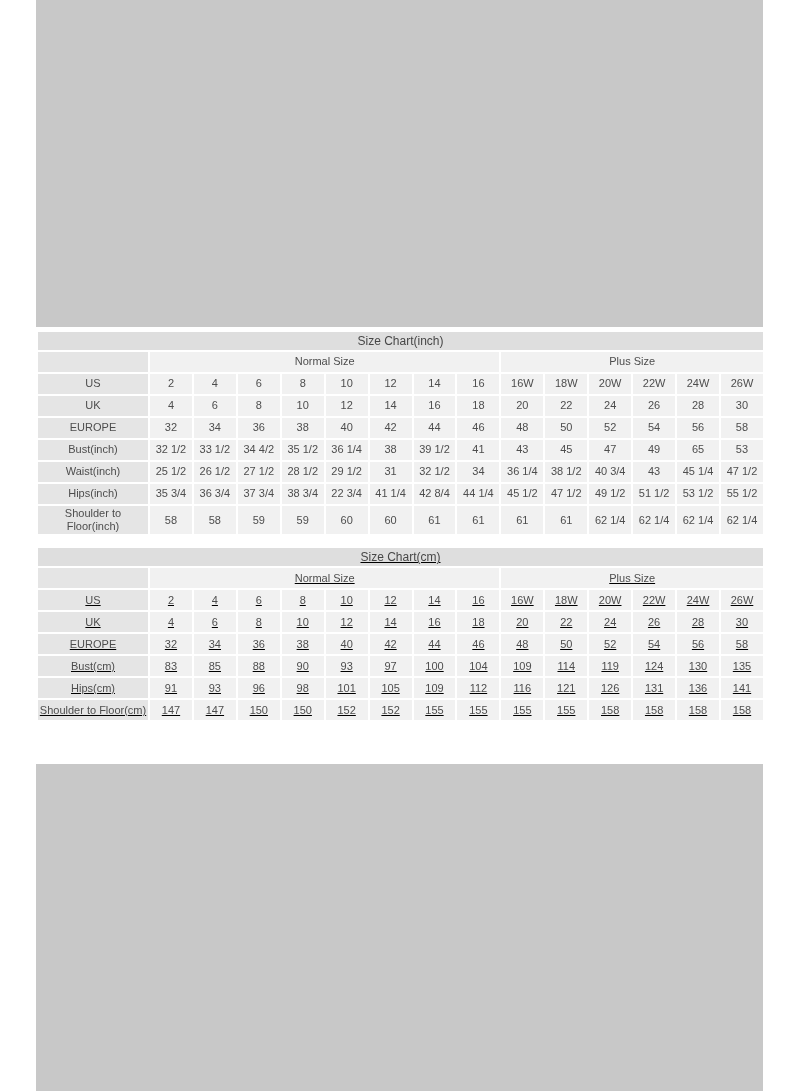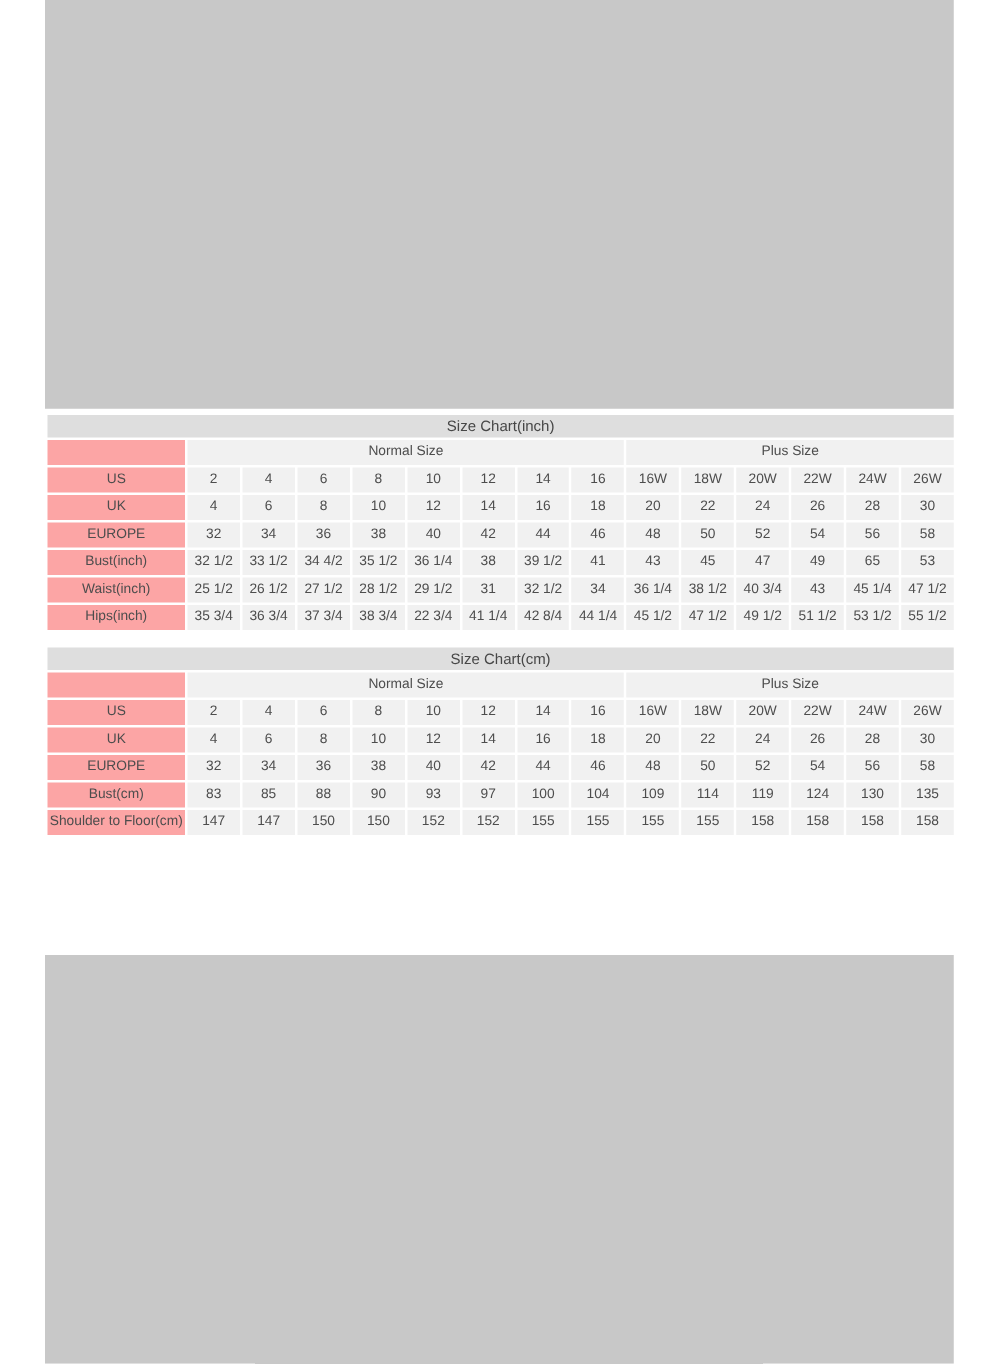--- a/index.html
+++ b/index.html
@@ -34,39 +34,40 @@
   }
   table.size-table {
     border-collapse: separate;
     border-spacing: 2px;
     table-layout: fixed;
     width: 100%;
     background: #ffffff;
   }
   table.size-table + table.size-table {
     margin-top: 10px;
+    text-decoration: underline;
   }
   td {
     padding: 1px 0;
     height: 18px;
     text-align: center;
     vertical-align: middle;
     font-size: 11px;
     line-height: 1.2;
     color: #4d4d4d;
   }
   .title-cell {
     background: #dedede;
     font-size: 12px;
     color: #474747;
     height: 16px;
   }
   .corner-cell,
   .label-cell {
-    background: #fca5a5;
+    background: #e5e5e5;
   }
   .group-cell,
   .data-cell {
     background: #f1f1f1;
   }
   table[data-table="1"] .label-cell {
     white-space: nowrap;
   }
 </style>
 </head>
@@ -198,20 +199,37 @@
             <td class="data-cell">41 1/4</td>
             <td class="data-cell">42 8/4</td>
             <td class="data-cell">44 1/4</td>
             <td class="data-cell">45 1/2</td>
             <td class="data-cell">47 1/2</td>
             <td class="data-cell">49 1/2</td>
             <td class="data-cell">51 1/2</td>
             <td class="data-cell">53 1/2</td>
             <td class="data-cell">55 1/2</td>
           </tr>
+          <tr class="data-row">
+            <td class="label-cell">Shoulder to Floor(inch)</td>
+            <td class="data-cell">58</td>
+            <td class="data-cell">58</td>
+            <td class="data-cell">59</td>
+            <td class="data-cell">59</td>
+            <td class="data-cell">60</td>
+            <td class="data-cell">60</td>
+            <td class="data-cell">61</td>
+            <td class="data-cell">61</td>
+            <td class="data-cell">61</td>
+            <td class="data-cell">61</td>
+            <td class="data-cell">62 1/4</td>
+            <td class="data-cell">62 1/4</td>
+            <td class="data-cell">62 1/4</td>
+            <td class="data-cell">62 1/4</td>
+          </tr>
         </tbody>
       </table>
     <table class="size-table" data-table="1">
         <colgroup>
           <col style="width: 110px;">
           <col>
           <col>
           <col>
           <col>
           <col>
@@ -296,20 +314,37 @@
             <td class="data-cell">100</td>
             <td class="data-cell">104</td>
             <td class="data-cell">109</td>
             <td class="data-cell">114</td>
             <td class="data-cell">119</td>
             <td class="data-cell">124</td>
             <td class="data-cell">130</td>
             <td class="data-cell">135</td>
           </tr>
           <tr class="data-row">
+            <td class="label-cell">Hips(cm)</td>
+            <td class="data-cell">91</td>
+            <td class="data-cell">93</td>
+            <td class="data-cell">96</td>
+            <td class="data-cell">98</td>
+            <td class="data-cell">101</td>
+            <td class="data-cell">105</td>
+            <td class="data-cell">109</td>
+            <td class="data-cell">112</td>
+            <td class="data-cell">116</td>
+            <td class="data-cell">121</td>
+            <td class="data-cell">126</td>
+            <td class="data-cell">131</td>
+            <td class="data-cell">136</td>
+            <td class="data-cell">141</td>
+          </tr>
+          <tr class="data-row">
             <td class="label-cell">Shoulder to Floor(cm)</td>
             <td class="data-cell">147</td>
             <td class="data-cell">147</td>
             <td class="data-cell">150</td>
             <td class="data-cell">150</td>
             <td class="data-cell">152</td>
             <td class="data-cell">152</td>
             <td class="data-cell">155</td>
             <td class="data-cell">155</td>
             <td class="data-cell">155</td>

